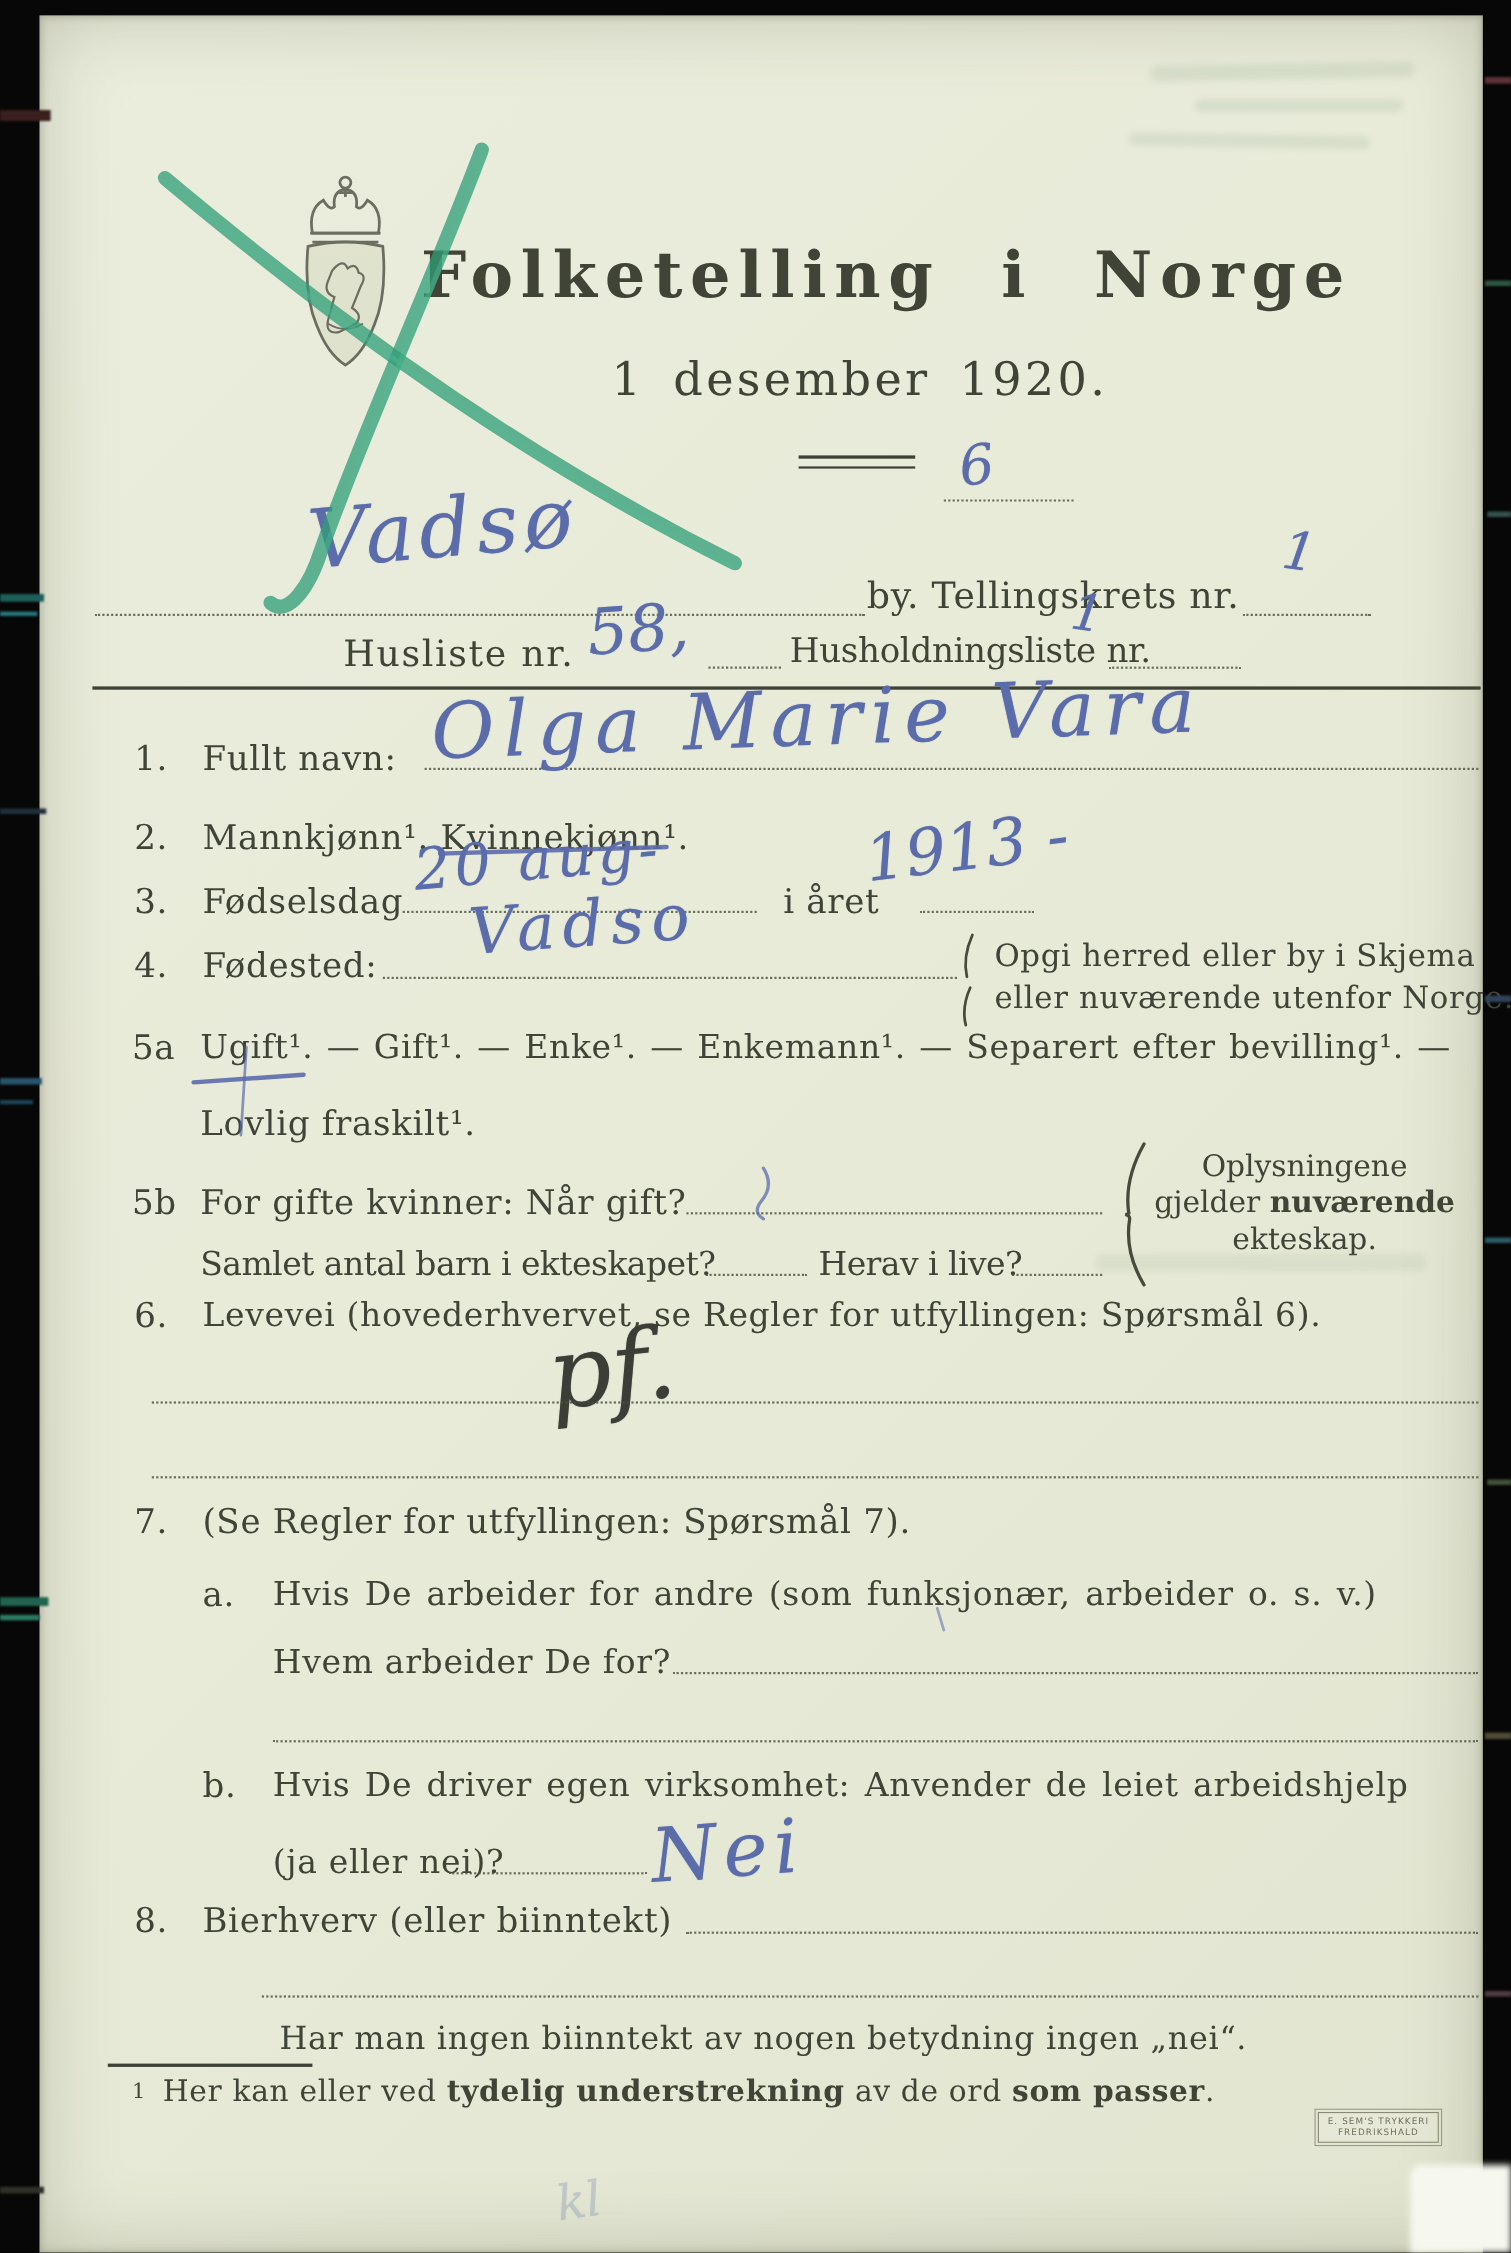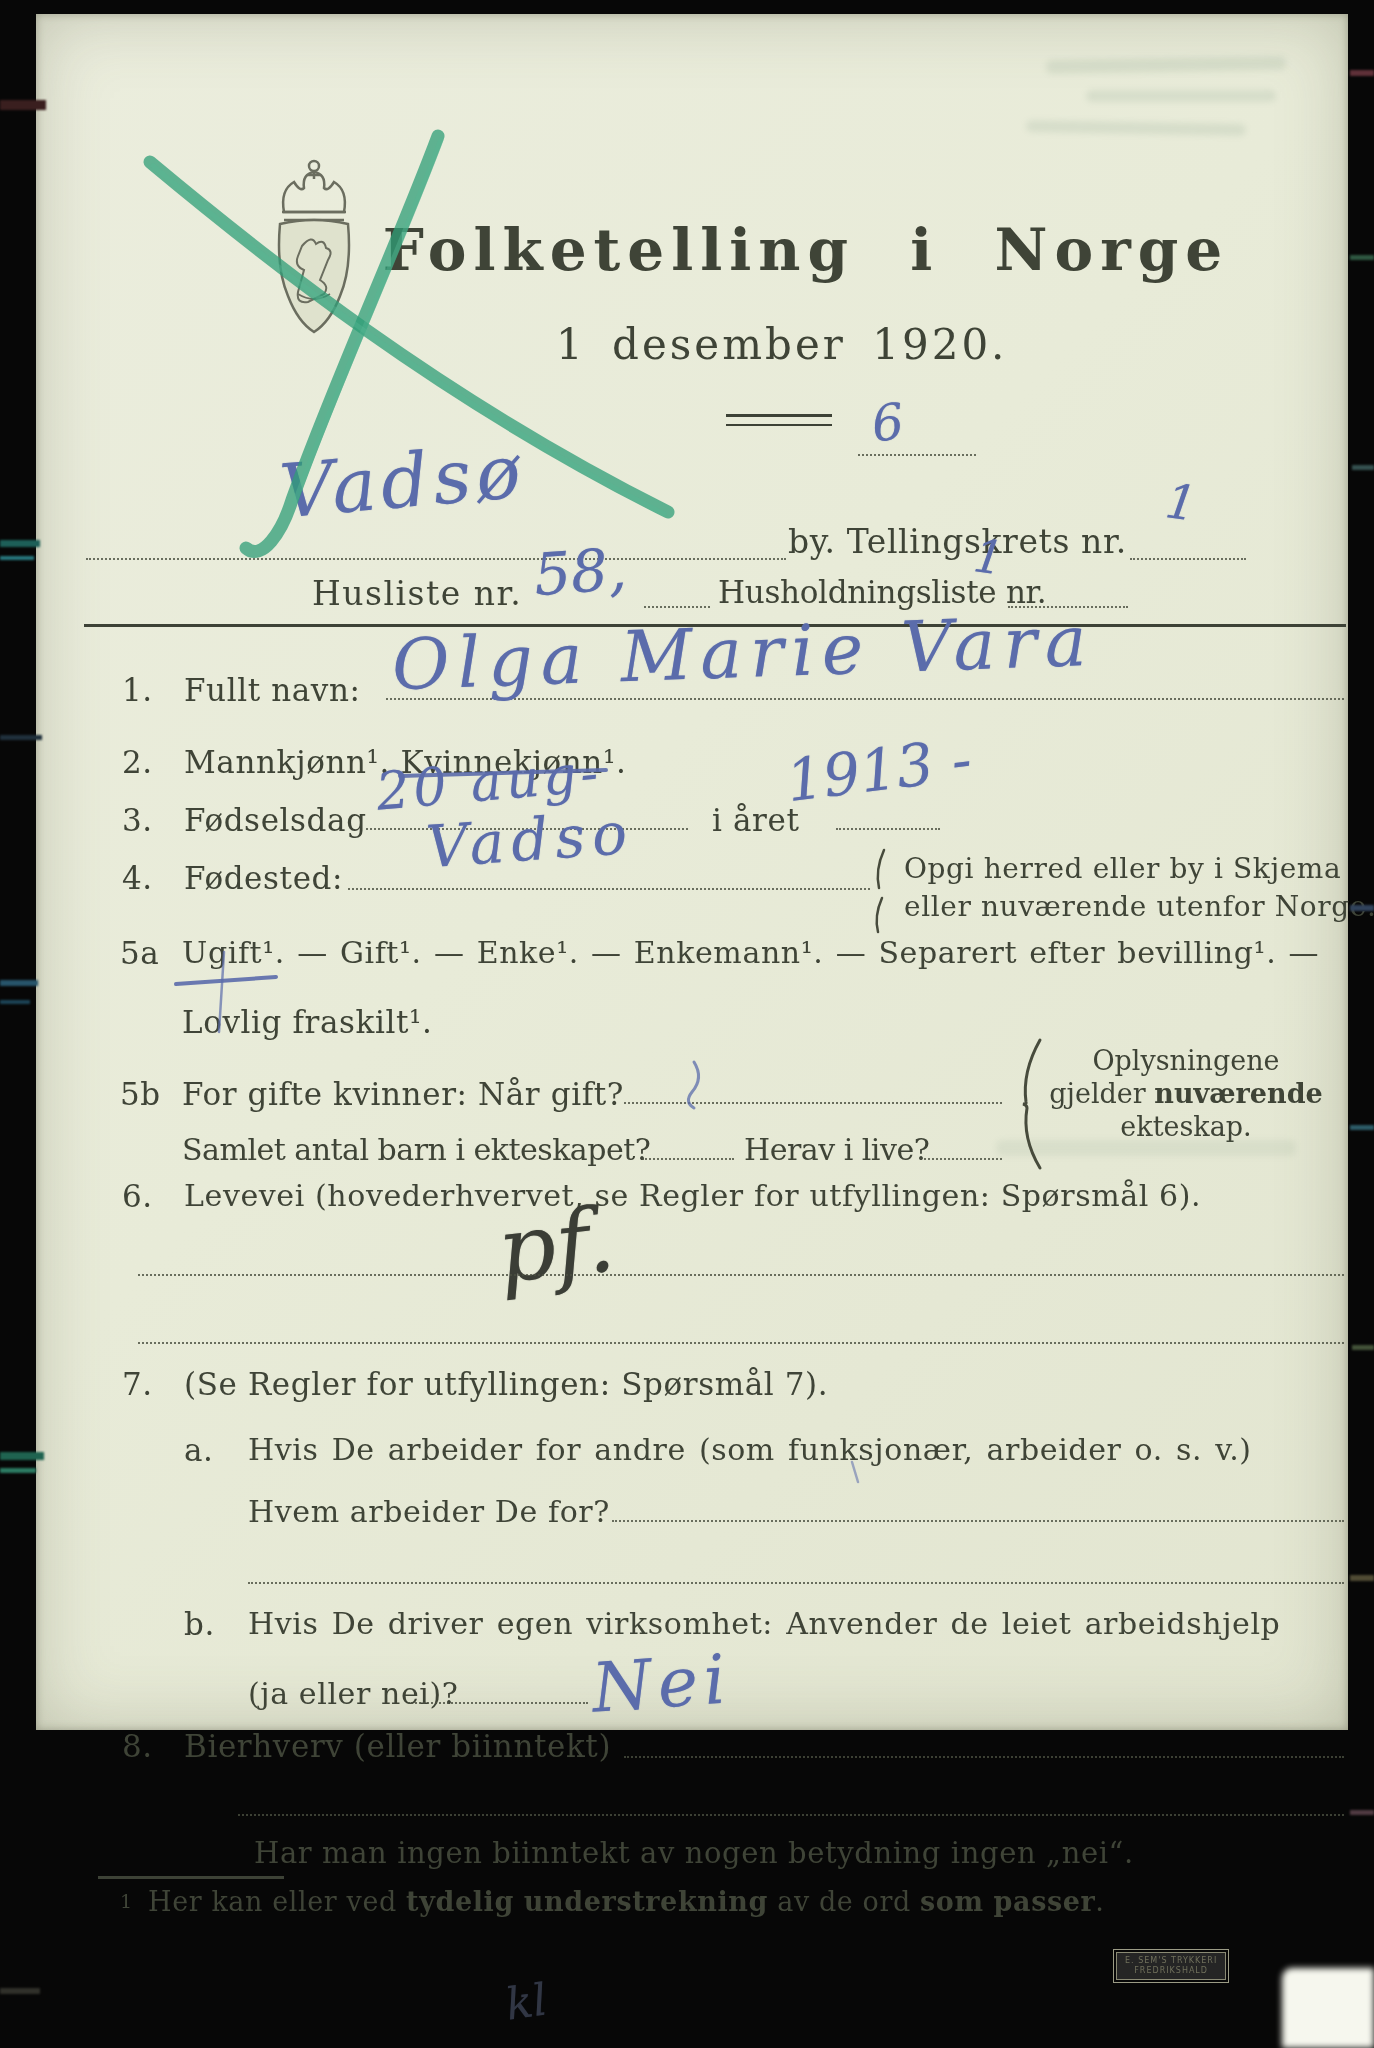--- a/index.html
+++ b/index.html
@@ -1,18 +1,18 @@
 <!DOCTYPE html>
 <html><head>
 <meta charset="utf-8">
 <style>
   html,body{margin:0;padding:0;background:#060606;}
   .scene{position:relative;width:1374px;height:2048px;background:#070707;overflow:hidden;
          font-family:"DejaVu Serif","Liberation Serif",serif;}
-  .paper{position:absolute;left:36px;top:14px;width:1312px;height:1716px;
+  .paper{position:absolute;left:36px;top:14px;width:1312px;height:2034px;
          background:linear-gradient(135deg,#ebeddd 0%,#e8ebd8 45%,#e2e5d0 100%);
          box-shadow:inset 0 0 70px rgba(90,95,70,.28), inset 0 0 8px rgba(60,60,40,.35);}
   .print{position:absolute;color:#3f4437;white-space:nowrap;letter-spacing:.6px;}
   .hw{position:absolute;color:#5b6cab;font-style:italic;white-space:nowrap;
       text-shadow:0 0 1px rgba(91,108,171,.55);}
   .hw-dark{color:#3b3e36;text-shadow:0 0 1px rgba(59,62,54,.5);}
   .dots{position:absolute;height:0;border-bottom:2px dotted #4a4f40;opacity:.8;}
   .solid{position:absolute;background:#3d4236;}
   .center{text-align:center;}
   .streak{position:absolute;filter:blur(1px);}
@@ -131,21 +131,21 @@
     <div class="print" style="left:148px;top:1714px;font-size:31px;">Bierhverv (eller biinntekt)</div>
     <div class="dots" style="left:588px;top:1742px;width:720px;"></div>
 
     <div class="dots" style="left:202px;top:1800px;width:1106px;"></div>
     <div class="print" style="left:218px;top:1822px;font-size:29px;">Har man ingen biinntekt av nogen betydning ingen „nei“.</div>
     <div class="solid" style="left:62px;top:1862px;width:186px;height:3px;"></div>
     <div class="print" style="left:84px;top:1876px;font-size:19px;">1</div>
     <div class="print" style="left:112px;top:1872px;font-size:27px;">
       <span>Her kan eller ved </span><span class="b">tydelig understrekning</span><span> av de ord </span><span class="b">som passer</span><span>.</span>
     </div>
-    <div class="stamp" style="left:1080px;top:1906px;margin-top:32px;">
+    <div class="stamp" style="left:1162px;top:1906px;">
       <span>E. SEM'S TRYKKERI</span>
       <span>FREDRIKSHALD</span>
     </div>
     <div class="hw" style="left:470px;top:1962px;font-size:44px;opacity:.35;color:#7f8fb5;transform:rotate(-8deg);">kl</div>
 
     <div class="ghost" style="left:1010px;top:44px;width:240px;height:14px;transform:rotate(-1deg);"></div>
     <div class="ghost" style="left:1050px;top:76px;width:190px;height:12px;"></div>
     <div class="ghost" style="left:990px;top:108px;width:220px;height:12px;transform:rotate(1deg);"></div>
     <div class="ghost" style="left:960px;top:1126px;width:300px;height:16px;opacity:.1;"></div>
   </div>

